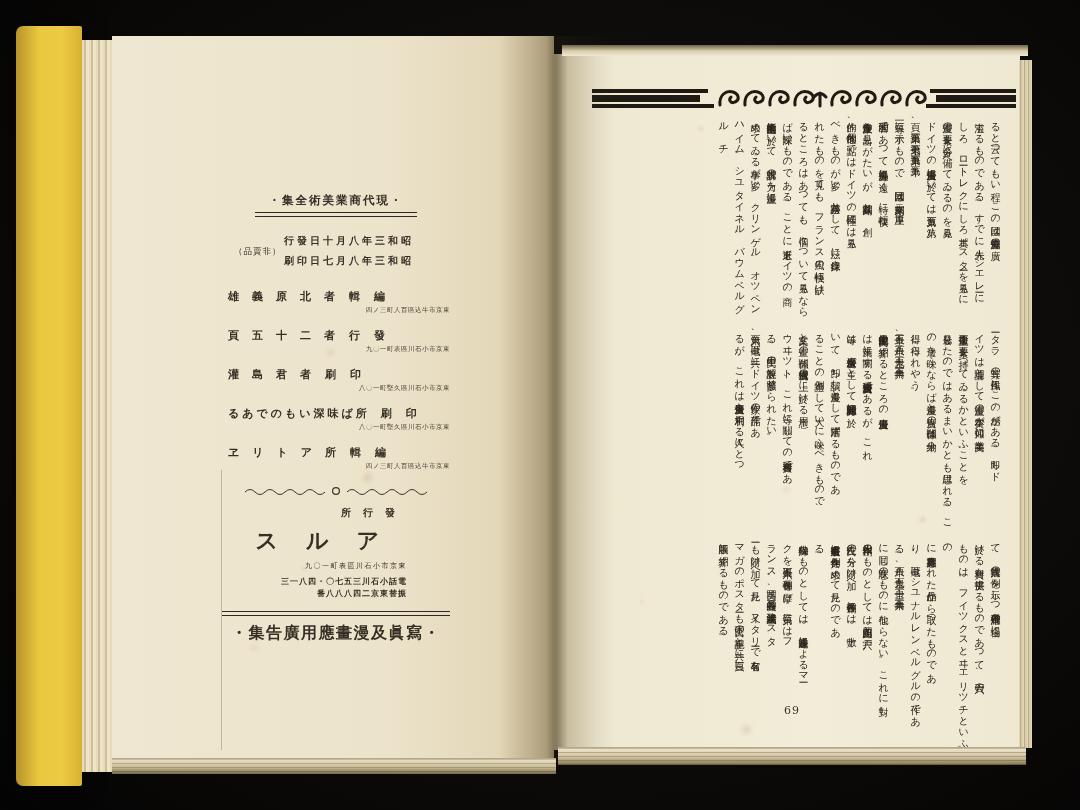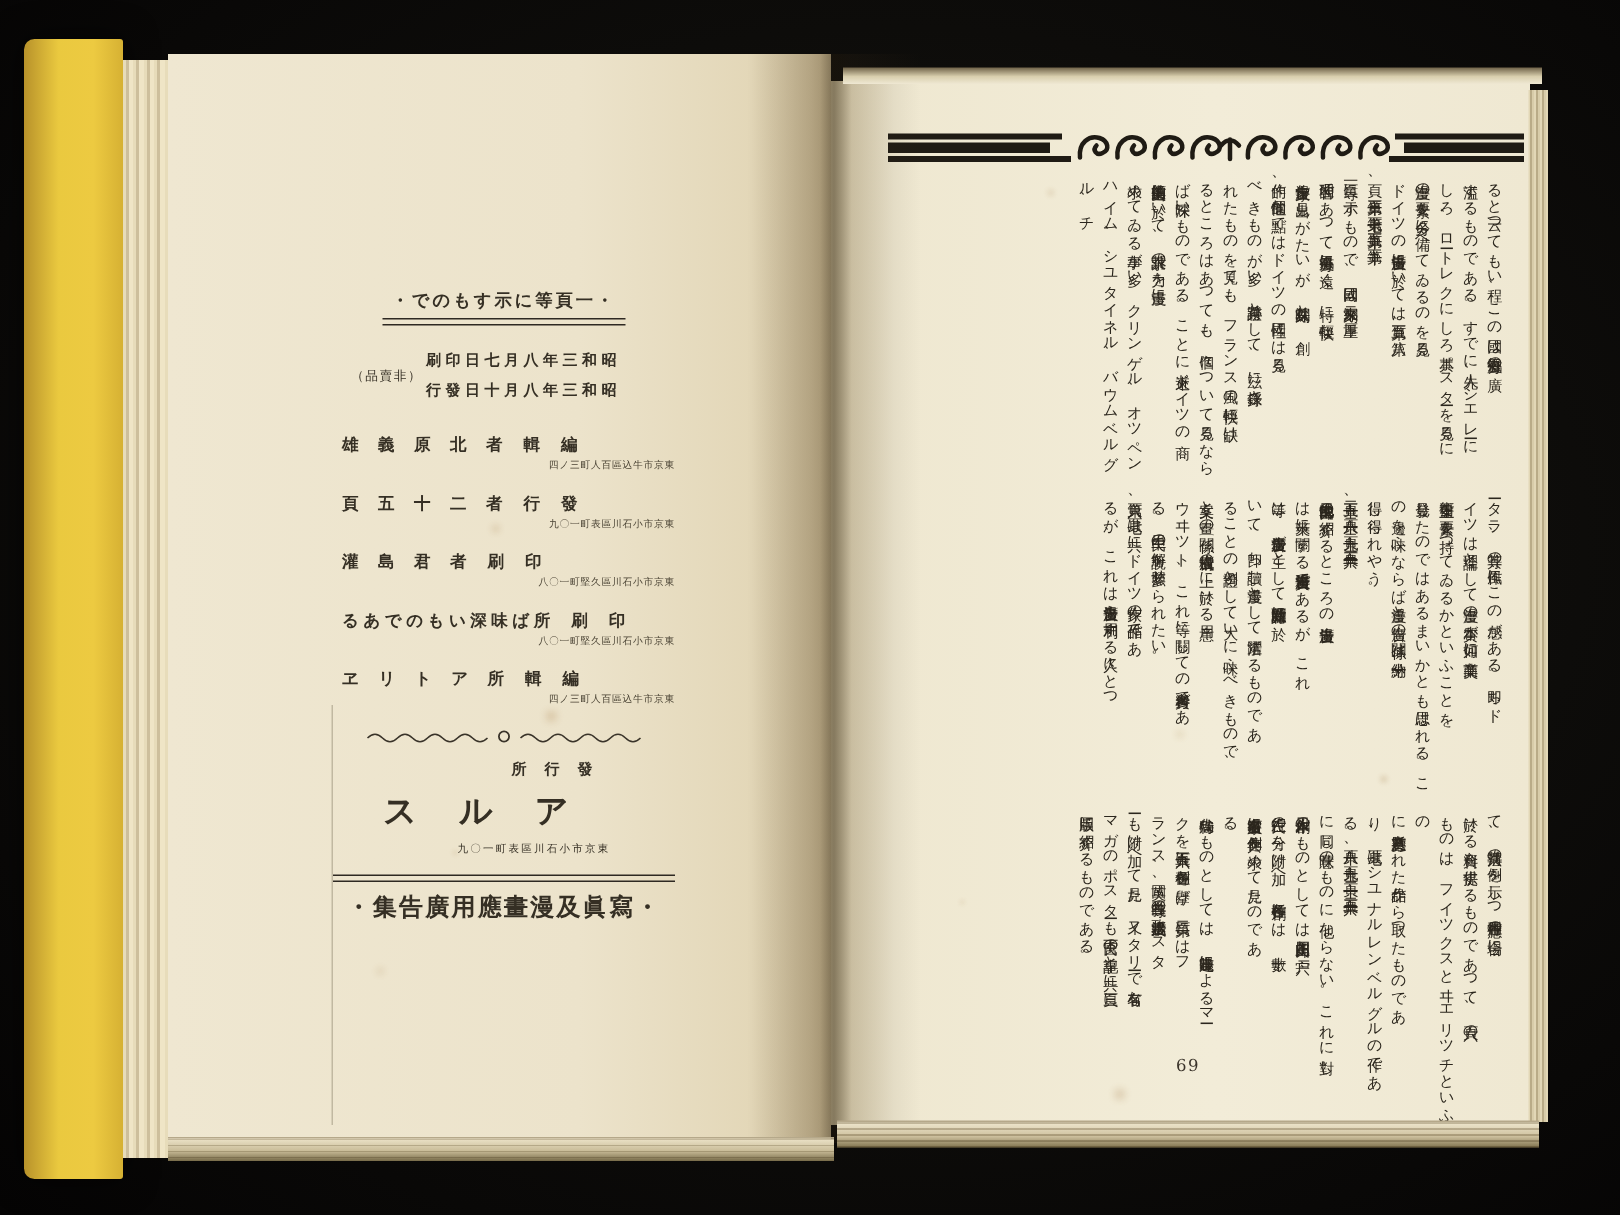--- a/index.html
+++ b/index.html
@@ -62,26 +62,26 @@
 </style>
 </head>
 <body>
 
 <div class="scene">
   <div class="cover"></div>
   <div class="stack-left"></div>
 
   <div class="page-left">
     <div class="colophon">
-      <div class="series-header rtl">・一頁等に示すもので・</div>
+      <div class="series-header rtl">・現代商業美術全集・</div>
       <div class="drule"></div>
 
       <div class="dates">
+        <div class="rtl">昭和三年八月十日發行</div>
         <div class="rtl">昭和三年八月七日印刷</div>
-        <div class="rtl">昭和三年八月十日發行</div>
         <div class="notforsale rtl">（非賣品）</div>
       </div>
 
       <div class="entries">
           <div class="entry">
             <div class="entry-main">
               <span class="ename rtl" style="letter-spacing: 13px;">北原義雄</span>
               <span class="erole rtl">編輯者</span>
             </div>
             <div class="eaddr rtl">東京市牛込區百人町三ノ四</div>
@@ -119,20 +119,24 @@
       <svg class="wavy" width="186" height="14" viewBox="0 0 186 14">
         <path d="M2 8 q5 -5 10 0 t10 0 t10 0 t10 0 t10 0 t10 0 t10 0 t10 0" fill="none" stroke="#3a342a" stroke-width="1"></path>
         <circle cx="93" cy="7" r="3.4" fill="none" stroke="#3a342a" stroke-width="1.2"></circle>
         <path d="M104 8 q5 -5 10 0 t10 0 t10 0 t10 0 t10 0 t10 0 t10 0 t10 0" fill="none" stroke="#3a342a" stroke-width="1"></path>
       </svg>
 
       <div class="publisher">
         <div class="pub-label rtl">發行所</div>
         <div class="pub-name rtl">アルス</div>
         <div class="pub-addr rtl">東京市小石川區表町一〇九</div>
+        <div class="pub-phone">
+          <div class="rtl">電話小石川三五七〇・四八一三</div>
+          <div class="rtl">振替東京二四八八八番</div>
+        </div>
       </div>
 
       <div class="brule"></div>
       <div class="volume-title rtl">・寫眞及漫畫應用廣告集・</div>
     </div>
     <div class="plate-edge" style="left:109px;top:434px;"></div>
   </div>
 
   <div class="page-right">
     <svg class="ornament" width="424" height="26" viewBox="0 0 424 26">

